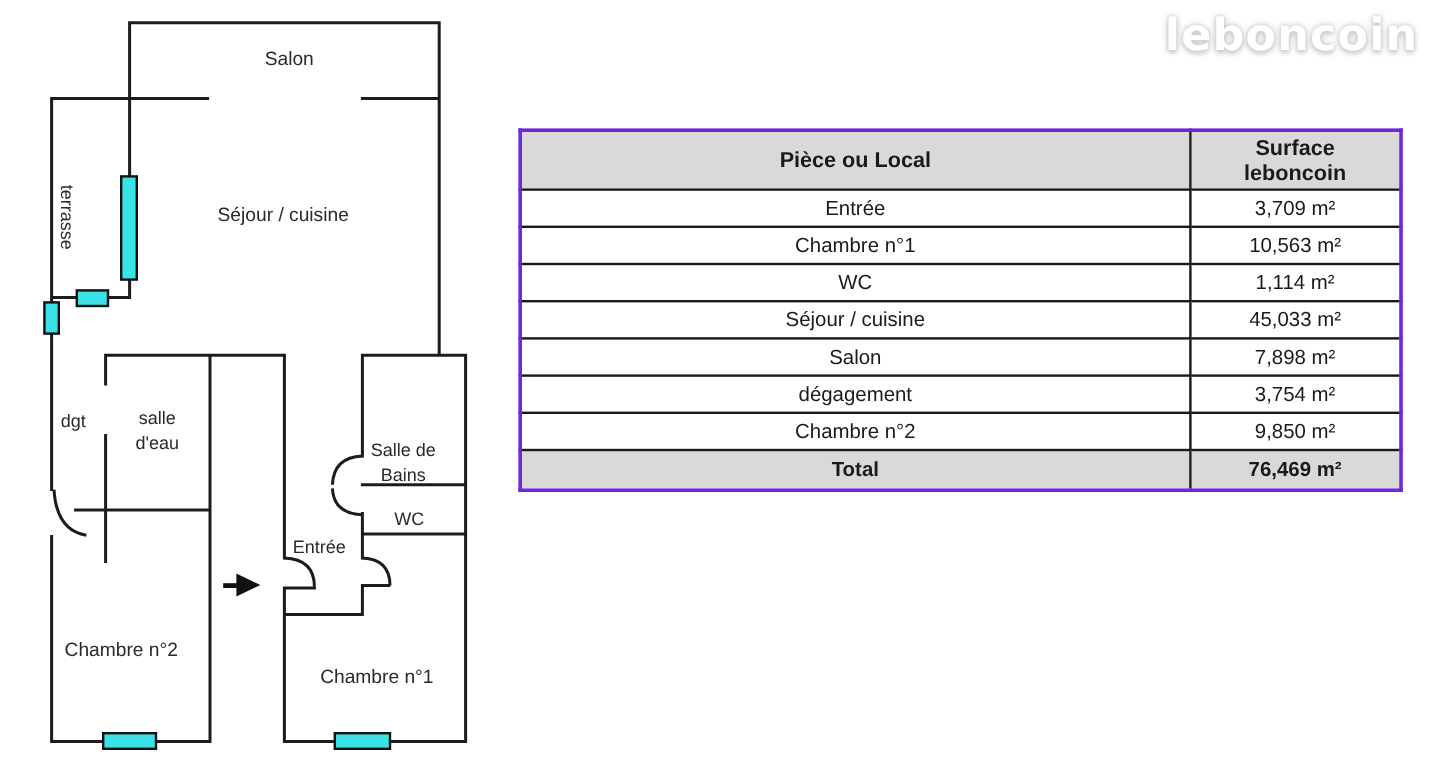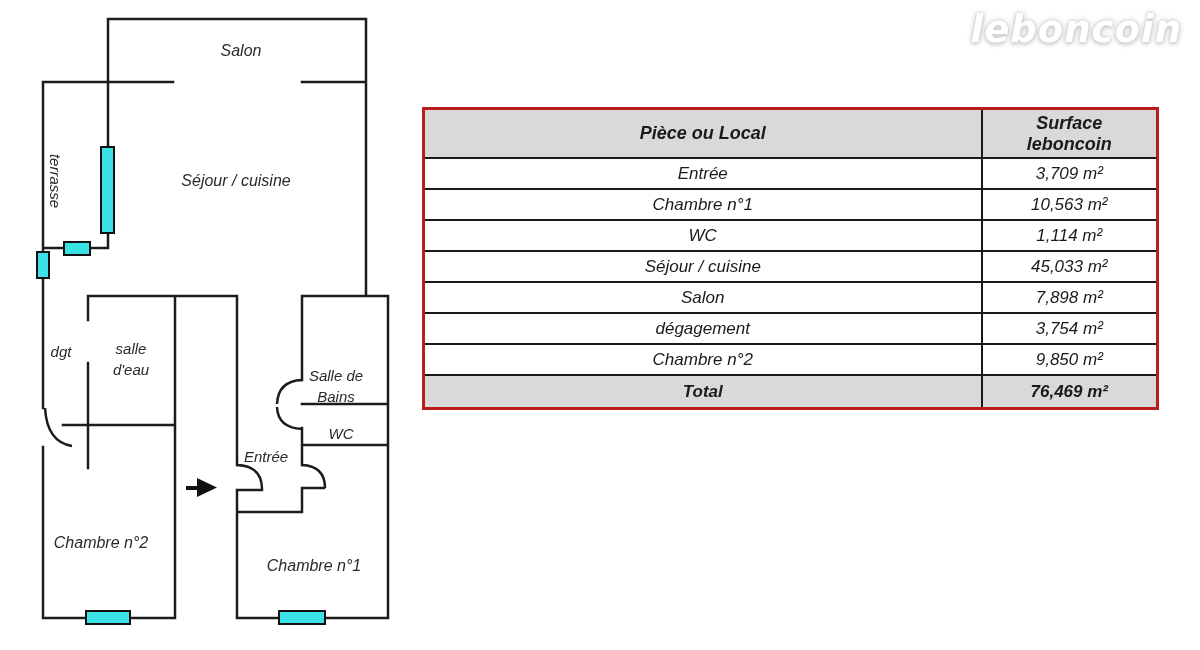--- a/index.html
+++ b/index.html
@@ -1,31 +1,31 @@
 <!DOCTYPE html>
 <html><head>
 <meta charset="utf-8">
 <style>
   html,body{margin:0;padding:0;background:#ffffff;}
   #canvas{
     position:relative;width:1200px;height:650px;background:#ffffff;overflow:hidden;
-    font-family:"Liberation Sans", sans-serif;color:#1a1a1a;font-style:italic;
+    font-family:"Liberation Sans", sans-serif;color:#1a1a1a;
   }
   
   #plan{position:absolute;left:0;top:0;width:420px;height:650px;}
   .plan-label{
     position:absolute;transform:translate(-50%,-50%);
     font-size:16px;line-height:21px;color:#2a2a2a;text-align:center;white-space:nowrap;
   }
   .plan-label.small{font-size:15px;}
   .rot{transform:translate(-50%,-50%) rotate(90deg);}
   
   #surface-table{
-    position:absolute;left:422px;top:107px;width:734px;border-collapse:collapse;
-    table-layout:fixed;border:3px solid #b91c1c;
+    position:absolute;left:432px;top:107px;width:734px;border-collapse:collapse;
+    table-layout:fixed;border:3px solid #6d28d9;
   }
   #surface-table col.c1{width:558px;}
   #surface-table col.c2{width:176px;}
   #surface-table th,#surface-table td{
     border:2px solid #1a1a1a;text-align:center;vertical-align:middle;
     font-size:17px;padding:0 4px;overflow:hidden;
   }
   #surface-table thead th{
     background:#d9d9d9;font-weight:bold;font-size:18px;height:47px;line-height:21px;
   }

